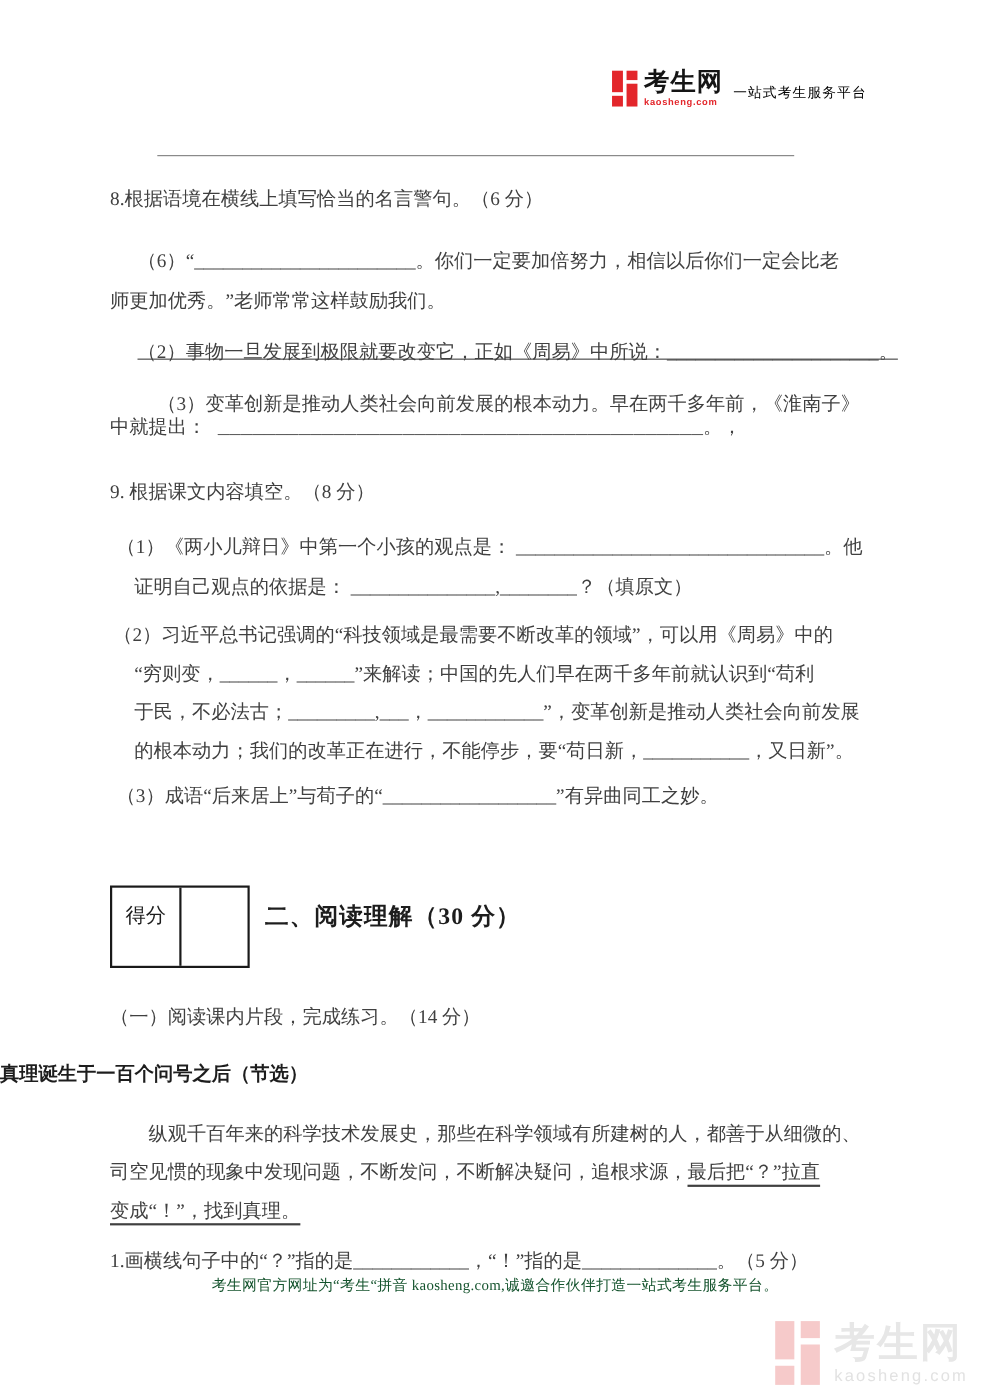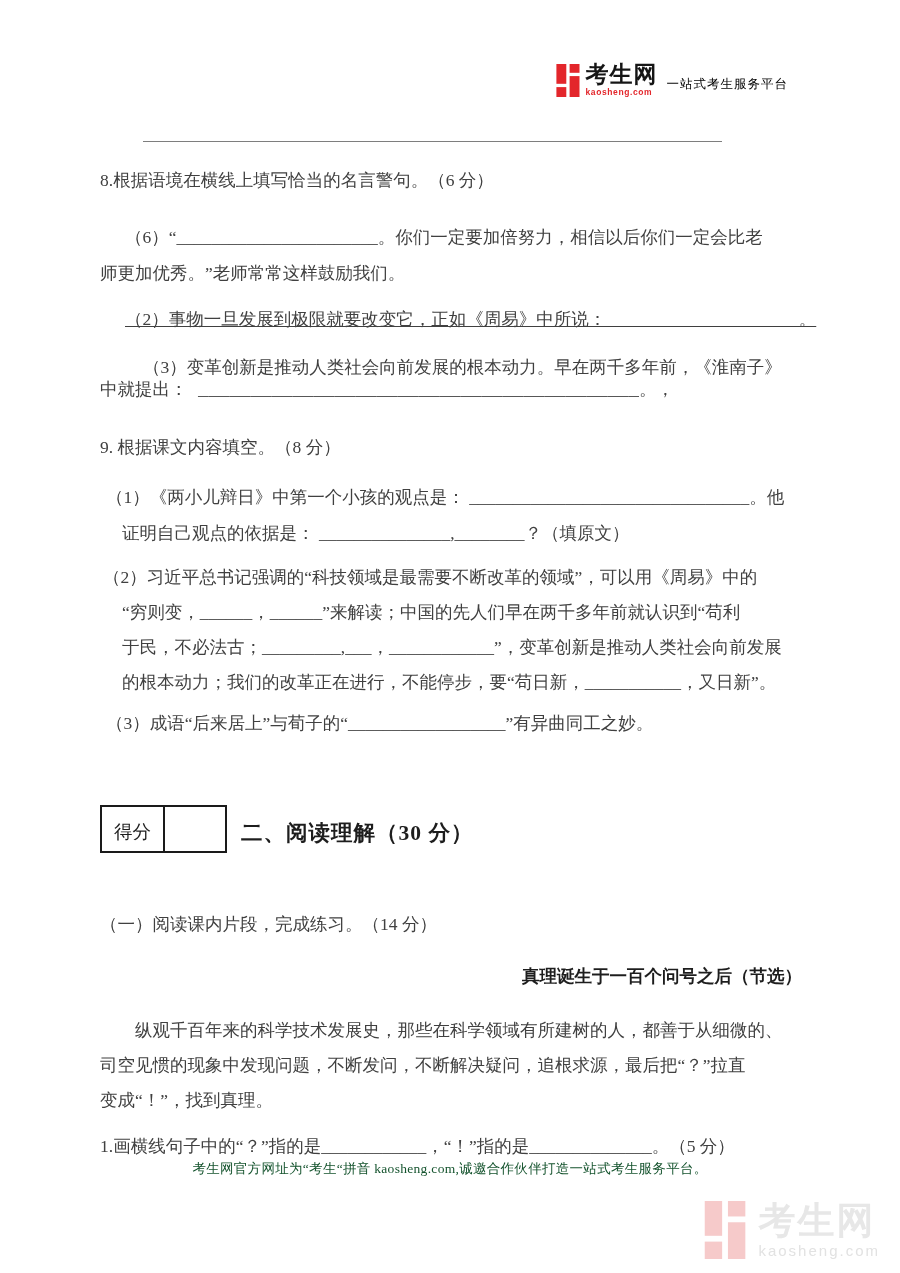--- a/index.html
+++ b/index.html
@@ -48,21 +48,21 @@
   .top-blank {
     position: absolute;
     left: 143px; top: 121px; width: 579px; height: 21px;
     border-bottom: 1.6px solid #7e7e7e;
   }
 
   
   .score-box {
     position: absolute;
     left: 100px; top: 805px;
-    width: 127px; height: 48px;
+    width: 127px; height: 75px;
     border: 2px solid #1a1a1a;
     display: flex;
   }
   .score-cell-label {
     width: 63px; height: 100%;
     border-right: 2px solid #1a1a1a;
     display: flex; justify-content: center;
     padding-top: 12px;
     font-size: 18.5px;
   }
@@ -70,24 +70,25 @@
   .section-heading {
     position: absolute;
     left: 241px; top: 818px;
     font-size: 21.5px; font-weight: bold; letter-spacing: 1px;
     white-space: nowrap;
   }
 
   .passage-title {
     position: absolute;
     left: 0; top: 964px; width: 802px;
-    text-align: right;
+    text-align: left;
     font-size: 17.5px; font-weight: bold;
   }
   .u-line {
+    text-decoration: underline;
     text-underline-offset: 6px;
     text-decoration-thickness: 1.5px;
   }
 
   .footer-note {
     position: absolute;
     left: 0; top: 1160px; width: 900px;
     text-align: center;
     font-size: 13.5px; color: #14532d;
     letter-spacing: 0.3px;

